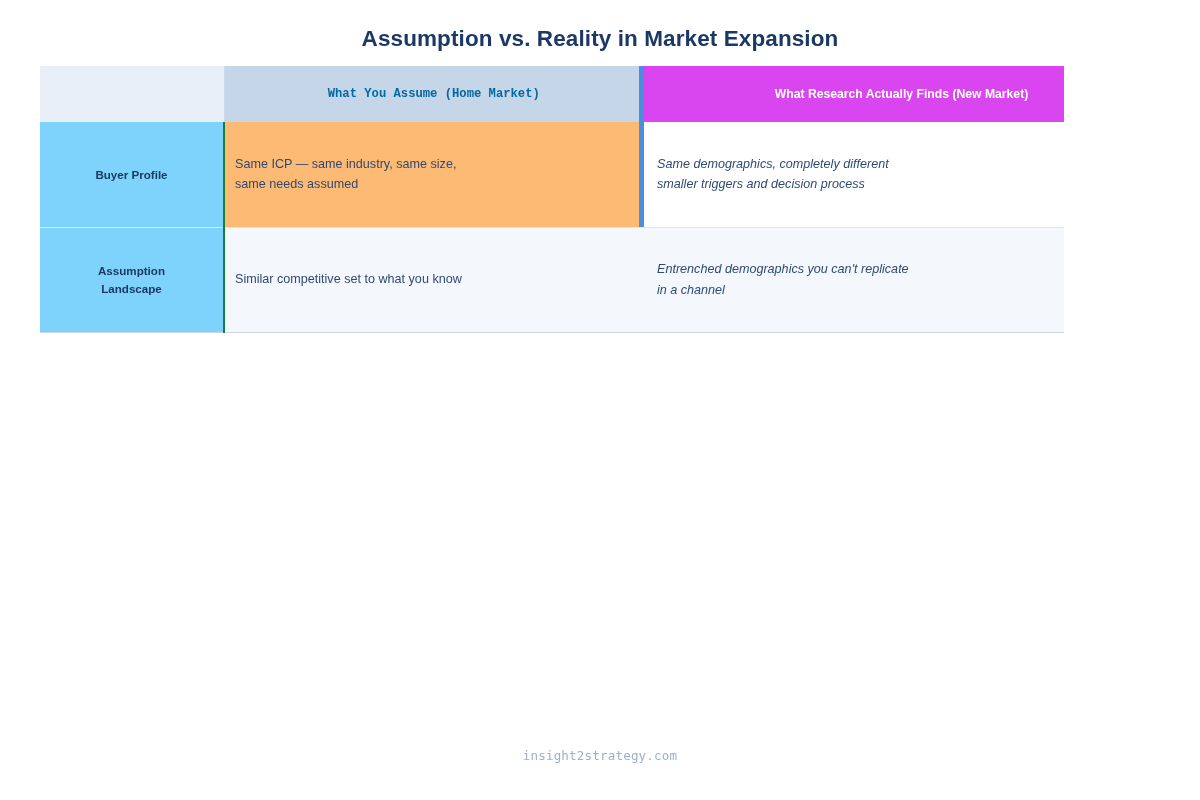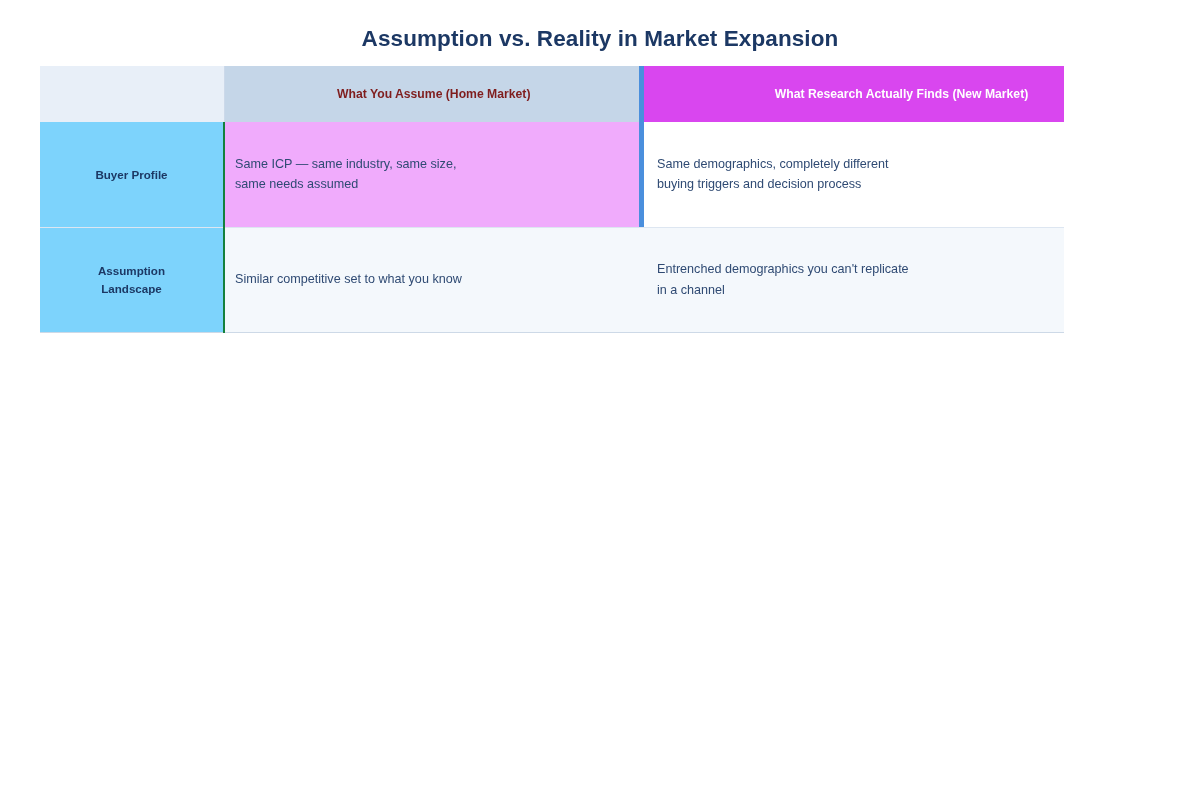--- a/index.html
+++ b/index.html
@@ -47,22 +47,23 @@
     font-size: 12.2px;
     font-weight: bold;
     vertical-align: middle;
   }
   th.h-label {
     background: #e8eff8;
     border-right: 1px solid #ccd9ea;
   }
   th.h-assume {
     background: #c5d6e8;
-    color: #7f1d1d;
+    color: #0369a1;
     text-align: center;
+    font-family: Liberation Mono, monospace;
   }
   th.h-reality {
     background: #d946ef;
     color: #ffffff;
     text-align: center;
     position: relative;
   }
 
   
   tbody tr { height: 105px; }
@@ -79,27 +80,28 @@
     background: #7dd3fc;
     color: #1c3864;
     font-weight: bold;
     font-size: 11.6px;
     text-align: center;
     line-height: 1.5;
     border-right: 2px solid #15803d;
     padding: 0 10px;
   }
   td.c2 {
-    background: #f0abfc;
+    background: #fdba74;
     padding: 0 12px 0 10px;
   }
   td.c3 {
     background: #ffffff;
     padding: 0 14px 0 14px;
     position: relative;
+    font-style: italic;
   }
   tr.alt td.c2, tr.alt td.c3 { background: #f4f8fc; }
 
   
   td.c3.accent::before {
     content: "";
     position: absolute;
     left: -4px; top: 0; bottom: 0;
     width: 5px;
     background: #4a8fdd;
@@ -150,33 +152,34 @@
         <tr>
           <td class="c1">
             <span class="lbl-line">Buyer Profile</span>
           </td>
           <td class="c2">
             <span class="cell-line">Same ICP — same industry, same size,</span>
             <span class="cell-line">same needs assumed</span>
           </td>
           <td class="c3 accent">
             <span class="cell-line">Same demographics, completely different</span>
-            <span class="cell-line">buying triggers and decision process</span>
+            <span class="cell-line">smaller triggers and decision process</span>
           </td>
         </tr>
         <tr class="alt">
           <td class="c1">
             <span class="lbl-line">Assumption</span>
             <span class="lbl-line">Landscape</span>
           </td>
           <td class="c2">
             <span class="cell-line">Similar competitive set to what you know</span>
           </td>
           <td class="c3">
             <span class="cell-line">Entrenched demographics you can't replicate</span>
             <span class="cell-line">in a channel</span>
           </td>
         </tr>
       </tbody>
   </table>
 
+  <div class="footer">insight2strategy.com</div>
 
 </div>
 
 </body></html>

